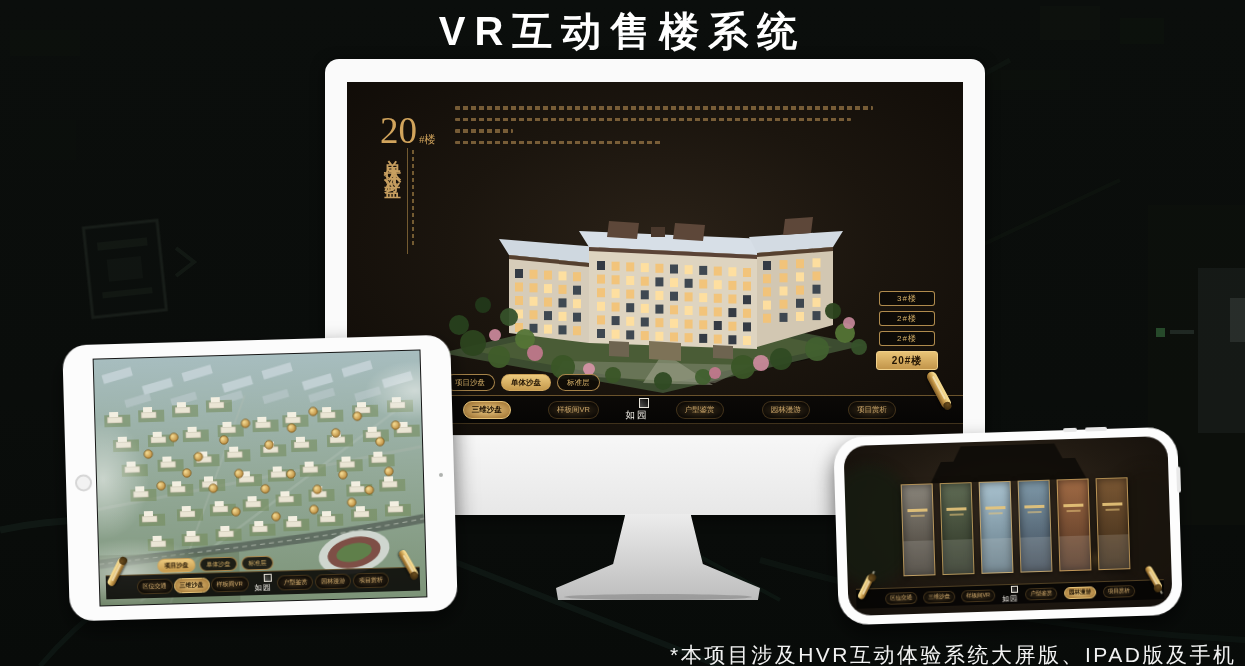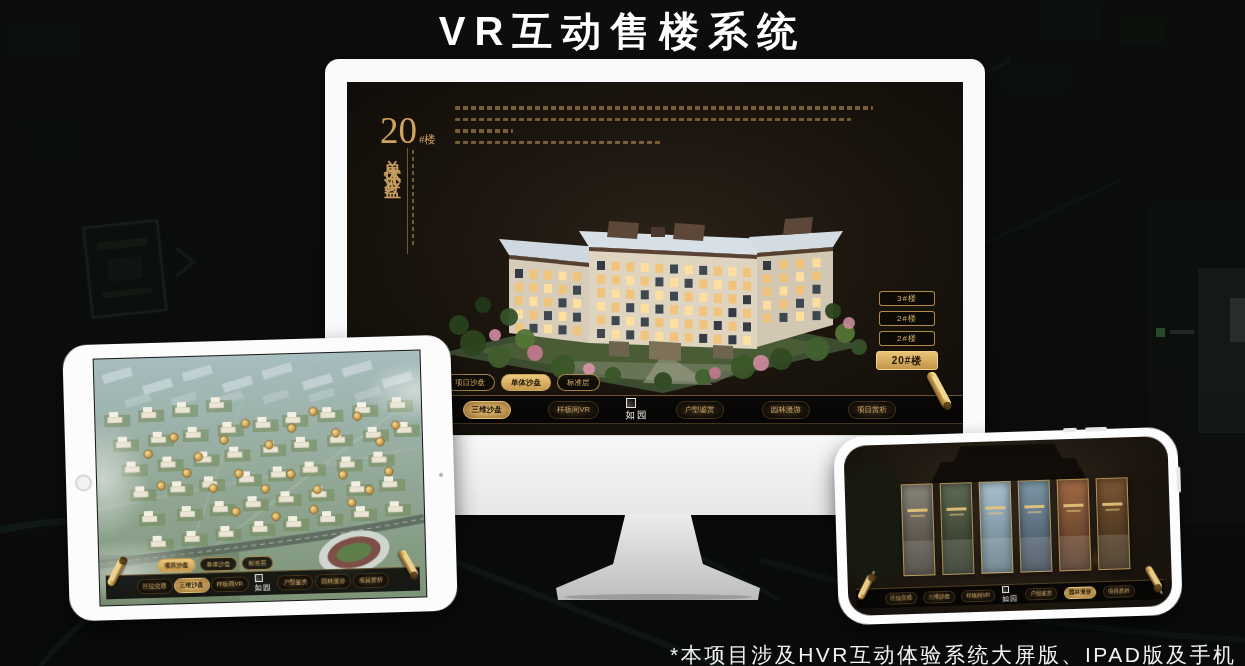--- a/index.html
+++ b/index.html
@@ -58,21 +58,21 @@
   .subtabs{position:absolute;left:98px;bottom:44px;display:flex;gap:6px;}
   .navbar{position:absolute;left:0;right:0;bottom:11px;height:27px;display:flex;align-items:center;
     padding:0 48px 0 12px;background:linear-gradient(180deg,#0b0907,#060504);
     border-top:1px solid rgba(190,148,78,.55);border-bottom:1px solid rgba(190,148,78,.3);}
   .nav-group{flex:1;display:flex;justify-content:space-around;align-items:center;min-width:0;}
   .nav-item{font-size:7.5px;color:#c9a469;padding:3px 8px;border-radius:10px;white-space:nowrap;cursor:pointer;
     background:radial-gradient(ellipse at center,rgba(64,50,28,.95),rgba(16,12,7,.95) 75%);
     border:1px solid rgba(140,108,56,.4);}
   .nav-item.selected{background:radial-gradient(ellipse at center,#ecca82,#a97e3d 80%);
     color:#1d1204;font-weight:700;border-color:#e8c478;}
-  .nav-logo{display:flex;flex-direction:column;align-items:flex-start;color:#f4f1ea;font-size:9.5px;
+  .nav-logo{display:flex;flex-direction:column;align-items:flex-end;color:#f4f1ea;font-size:9.5px;
     letter-spacing:2px;margin:0 8px;cursor:pointer;}
   .seal{width:8px;height:8px;border:1px solid #e8e4da;margin-bottom:1px;
     background:linear-gradient(45deg,rgba(255,255,255,.3),rgba(255,255,255,0));}
   .scroll{position:absolute;width:40px;height:10px;border-radius:5px;cursor:pointer;
     background:linear-gradient(180deg,#f3d88e 20%,#c79a4b 60%,#7e5a24);
     box-shadow:0 1px 2px rgba(0,0,0,.6);}
   .scroll::before{content:"";position:absolute;left:5px;top:3px;width:26px;height:1.5px;border-radius:1px;
     background:rgba(255,248,220,.55);}
   .scroll::after{content:"";position:absolute;right:-2px;top:1px;width:8px;height:8px;border-radius:50%;
     background:radial-gradient(circle at 35% 35%,#6b4d1e,#2e2008);}

